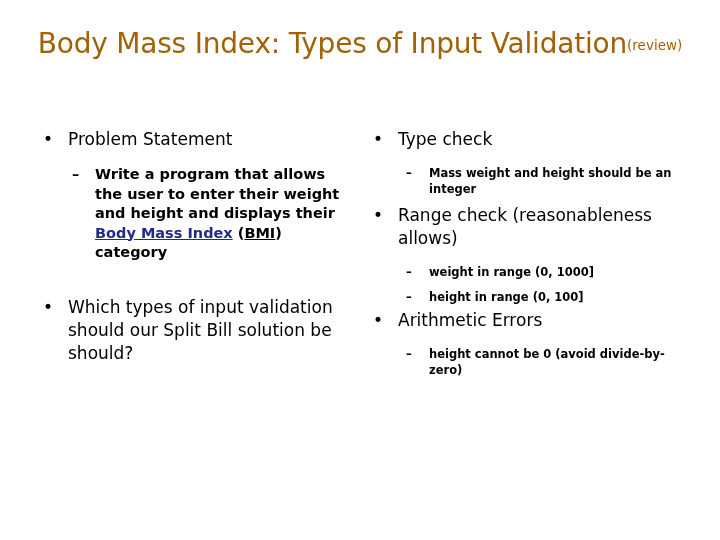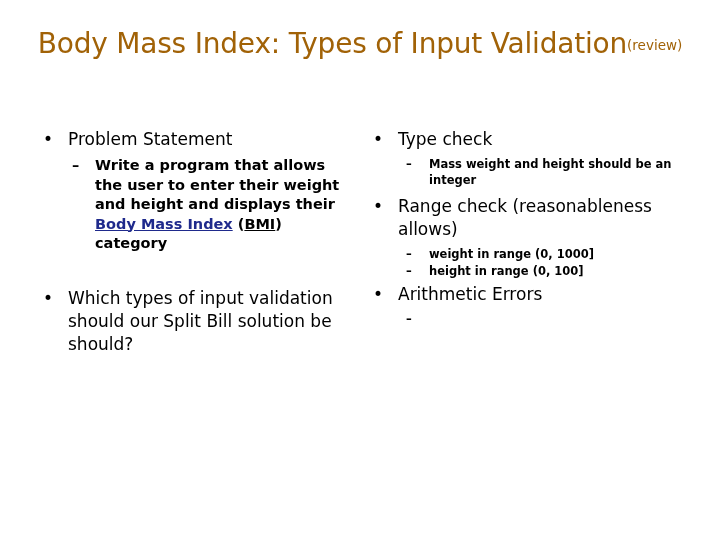--- a/index.html
+++ b/index.html
@@ -72,21 +72,21 @@
 
   
   .l2 {
     position: relative;
     margin-bottom: 1px;
   }
   .l2 > .dash-mark {
     position: absolute;
     top: 0;
   }
-  .l2 > .txt { display: block; }
+  .l2 > .txt { display: block; margin-top: 9px; }
 
   
   #left-column .l2 {
     font-size: 14.5px;
     line-height: 19.5px;
     font-weight: 600;
     padding-left: 59px;
   }
   #left-column .l2 > .dash-mark { left: 36px; }
 
@@ -174,15 +174,16 @@
 
   <div class="gap-xs"></div>
 
   <div class="l1">
     <span class="bullet-mark">•</span>
     <span class="txt">Arithmetic Errors</span>
   </div>
   <div class="gap-xs"></div>
   <div class="l2">
     <span class="dash-mark">–</span>
+    <span class="txt">height cannot be 0 (avoid divide-by-zero)</span>
   </div>
 
 </div>
 
 </body></html>

